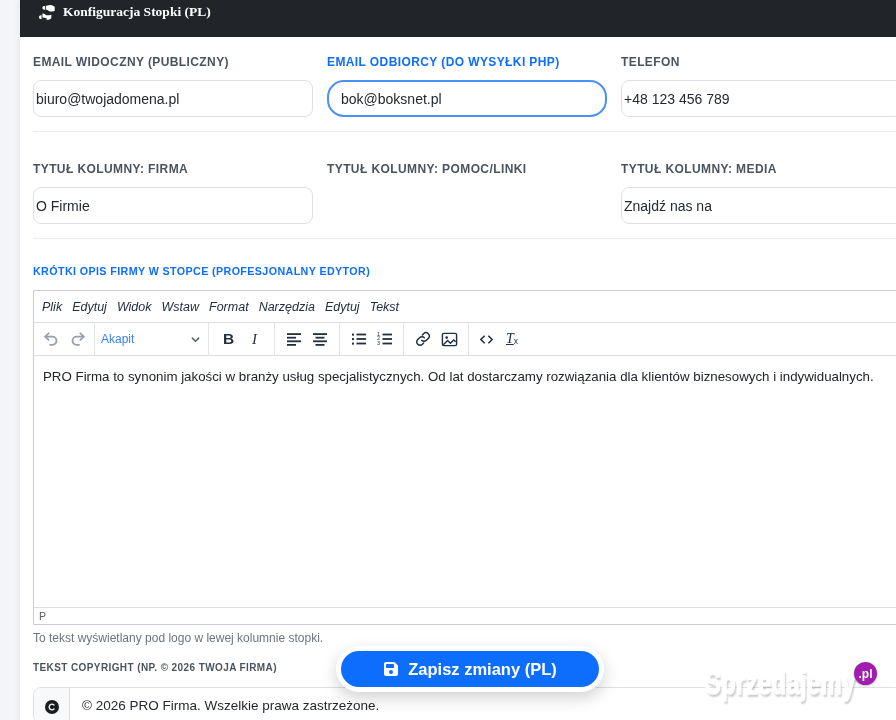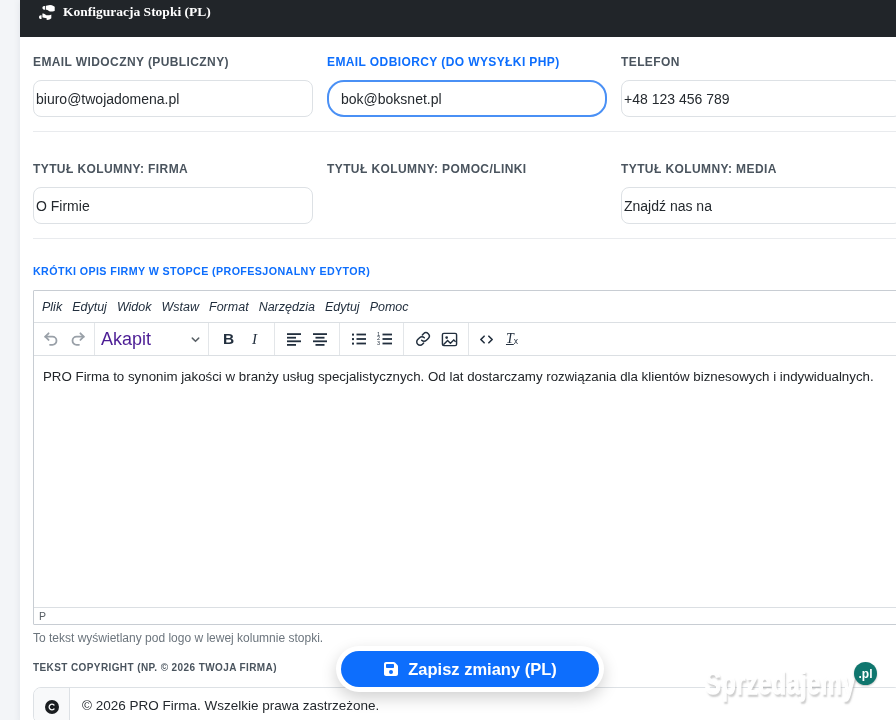--- a/index.html
+++ b/index.html
@@ -35,21 +35,21 @@
 .cpy-label { display:block; font-size:10px; font-weight:bold; letter-spacing:.4px; color:#4a545e; text-transform:uppercase; margin-top:17px; margin-bottom:11px; }
 .igroup { display:flex; width:869px; height:37px; border:1px solid #dde1e5; border-radius:8px; overflow:hidden; margin-top:14px; }
 .iaddon { width:36px; background:#f8f9fa; border-right:1px solid #dde1e5; display:flex; align-items:center; justify-content:center; }
 .itext { flex:1; display:flex; align-items:center; padding-left:12px; font-size:13.5px; color:#24292e; background:#fff; }
 
 .savewrap { position:absolute; left:336px; top:646px; background:#fff; border-radius:24px; padding:5px; box-shadow:0 6px 16px rgba(0,0,0,.18); }
 .savebtn { background:#0d6efd; color:#fff; border-radius:19px; height:36px; width:258px; display:flex; align-items:center; justify-content:center; font-size:16.5px; font-weight:bold; gap:9px; }
 
 .wm { position:absolute; left:705px; top:664px; }
 .wm .txt { font-size:33px; font-weight:bold; color:rgba(255,255,255,.97); -webkit-text-stroke:1.4px rgba(255,255,255,.97); letter-spacing:.5px; transform:scaleX(.72); transform-origin:left top; display:inline-block; text-shadow:2px 2.5px 2px rgba(130,130,130,.4); white-space:nowrap; }
-.wm .pl { position:absolute; left:149px; top:-2px; width:23px; height:23px; background:#0f766e; border-radius:50%; color:#fff; font-weight:bold; font-size:12px; display:flex; align-items:center; justify-content:center; box-shadow:0 1px 2px rgba(0,0,0,.25); }
+.wm .pl { position:absolute; left:149px; top:-2px; width:23px; height:23px; background:#a21caf; border-radius:50%; color:#fff; font-weight:bold; font-size:12px; display:flex; align-items:center; justify-content:center; box-shadow:0 1px 2px rgba(0,0,0,.25); }
 </style>
 </head>
 <body>
 <div class="card">
   <div class="hdr">
     <svg viewBox="0 0 640 512" preserveAspectRatio="none" fill="#fff">
         <path d="M416 0C352.3 0 256 32 256 32V160c48 0 76 16 104 32s56 32 104 32c56.8 0 128-32 128-32V64s-72-64-176-64zM128 96c0 35.3 28.7 64 64 64h32V32H192c-35.3 0-64 28.7-64 64zM288 512c104 0 176-64 176-64V320s-71.2 32-128 32c-48 0-76-16-104-32s-56-32-104-32V416s96.3 32 160 32zM0 416c0 35.3 28.7 64 64 64H96V352H64c-35.3 0-64 28.7-64 64z"></path>
       </svg>
     <span class="t">Konfiguracja Stopki (PL)</span>
   </div>
@@ -86,38 +86,38 @@
     <label class="lb blue" style="margin-bottom:0; margin-top:-2px; font-size:10.7px;">Krótki opis firmy w stopce (profesjonalny edytor)</label>
     <div class="editor">
       <div class="menubar">
         <span>Plik</span>
           <span>Edytuj</span>
           <span>Widok</span>
           <span>Wstaw</span>
           <span>Format</span>
           <span>Narzędzia</span>
           <span>Edytuj</span>
-          <span>Pomoc</span>
+          <span>Tekst</span>
       </div>
       <div class="toolbar">
         <div class="tgrp g1">
           <div class="tbtn">
               <svg width="19" height="19" viewBox="0 0 20 20" fill="none" stroke="#99a0a8" stroke-width="1.9" stroke-linecap="round" stroke-linejoin="round">
                 <path d="M4.5 7h7.5a4.3 4.3 0 0 1 0 8.6H9.5"></path>
                 <path d="M8 3.5 4.5 7 8 10.5"></path>
               </svg>
             </div>
           <div class="tbtn">
               <svg width="19" height="19" viewBox="0 0 20 20" fill="none" stroke="#99a0a8" stroke-width="1.9" stroke-linecap="round" stroke-linejoin="round">
                 <path d="M15.5 7H8a4.3 4.3 0 0 0 0 8.6h2.5"></path>
                 <path d="M12 3.5 15.5 7 12 10.5"></path>
               </svg>
             </div>
         </div>
-        <div class="tgrp" style="width:114px; padding-left:6px; padding-right:7px; justify-content:space-between; color:#4c1d95; font-size:18px;">
+        <div class="tgrp" style="width:114px; padding-left:6px; padding-right:7px; justify-content:space-between; color:#3b82f6; font-size:12px;">
           <span>Akapit</span>
           <svg width="11" height="11" viewBox="0 0 12 12" fill="none" stroke="#5a6167" stroke-width="1.6" stroke-linecap="round">
               <path d="M2.5 4.5 6 8l3.5-3.5"></path>
             </svg>
         </div>
         <div class="tgrp g3">
           <div class="tbtn" style="font-weight:bold; font-size:15.5px;">B</div>
           <div class="tbtn" style="font-style:italic; font-size:15px; font-family:'Liberation Serif',serif;">I</div>
         </div>
         <div class="tgrp g4">

